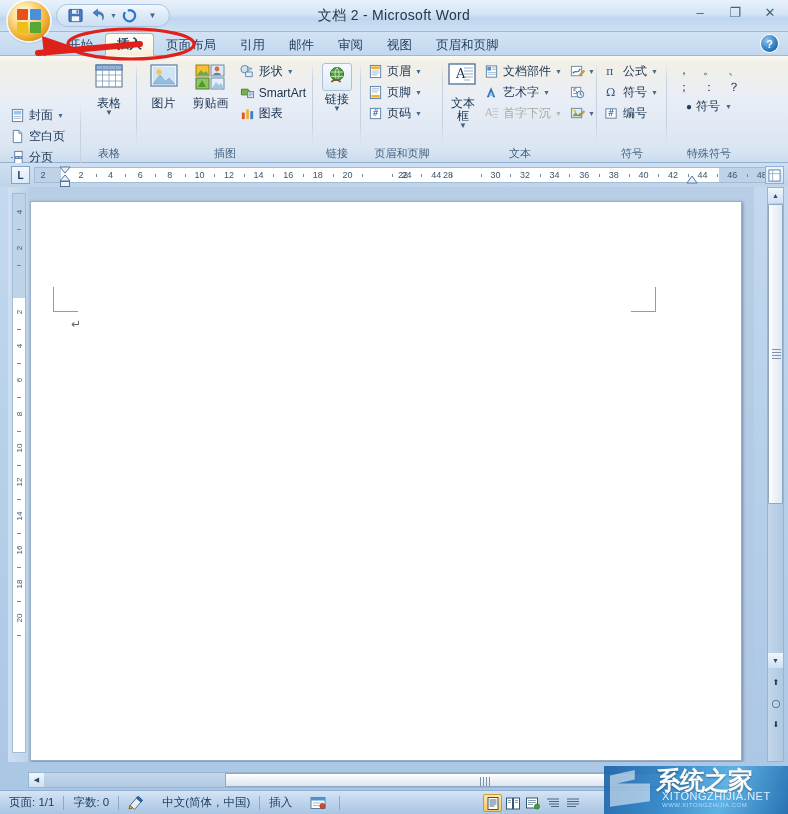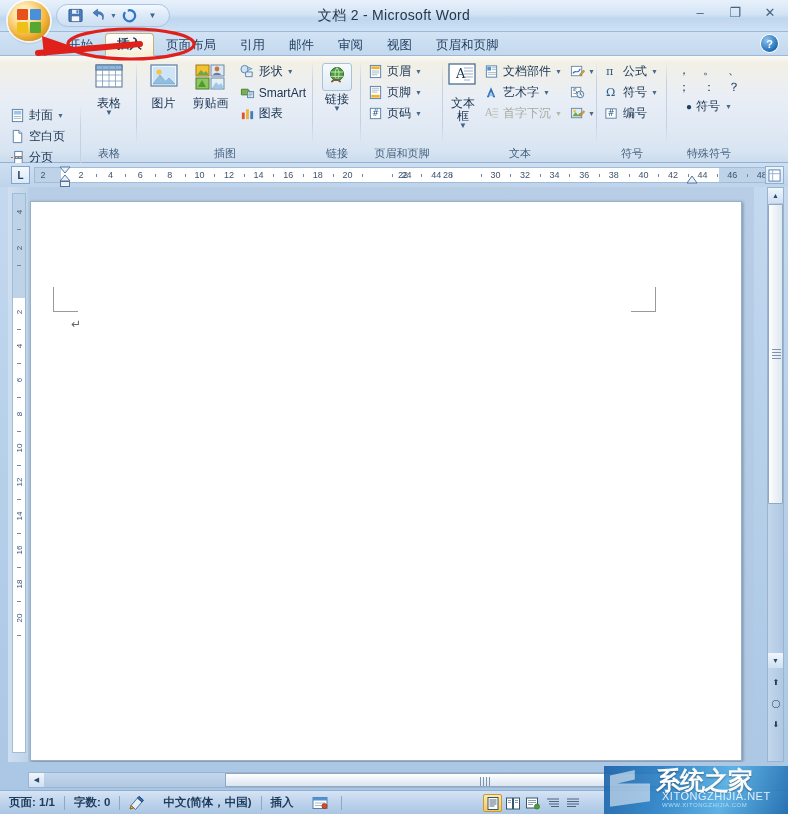--- a/index.html
+++ b/index.html
@@ -229,21 +229,21 @@
     background: repeating-linear-gradient(90deg,#7b93ac 0 1px, transparent 1px 3px);
   }
 
   
   .statusbar {
     position:absolute; left:0; bottom:0; width:788px; height:24px;
     background: linear-gradient(180deg,#d6e4f4 0%, #bed3ec 50%, #aac6e2 100%);
     border-top:1px solid #8fb0d2;
     display:flex; align-items:center; font-size:11.5px; color:#1d3b5c;
   }
-  .statusbar .si { padding:0 9px; height:20px; display:flex; align-items:center; gap:4px; white-space:nowrap;font-weight:bold; }
+  .statusbar .si { padding:0 9px; height:20px; display:flex; align-items:center; gap:4px; white-space:nowrap; }
   .statusbar .vs { width:1px; height:14px; background:#8aa9c8; }
   .vbtns { position:absolute; left:483px; top:3px; display:flex; align-items:center; gap:1px; }
   .vbtn {
     width:19px; height:18px; display:flex; align-items:center; justify-content:center;
   }
   .vbtn.sel { background:linear-gradient(180deg,#ffe8a8,#f7c860); border:1px solid #c79a35; border-radius:2px; }
 
   
   .watermark {
     position:absolute; right:0; bottom:0; width:184px; height:48px;

